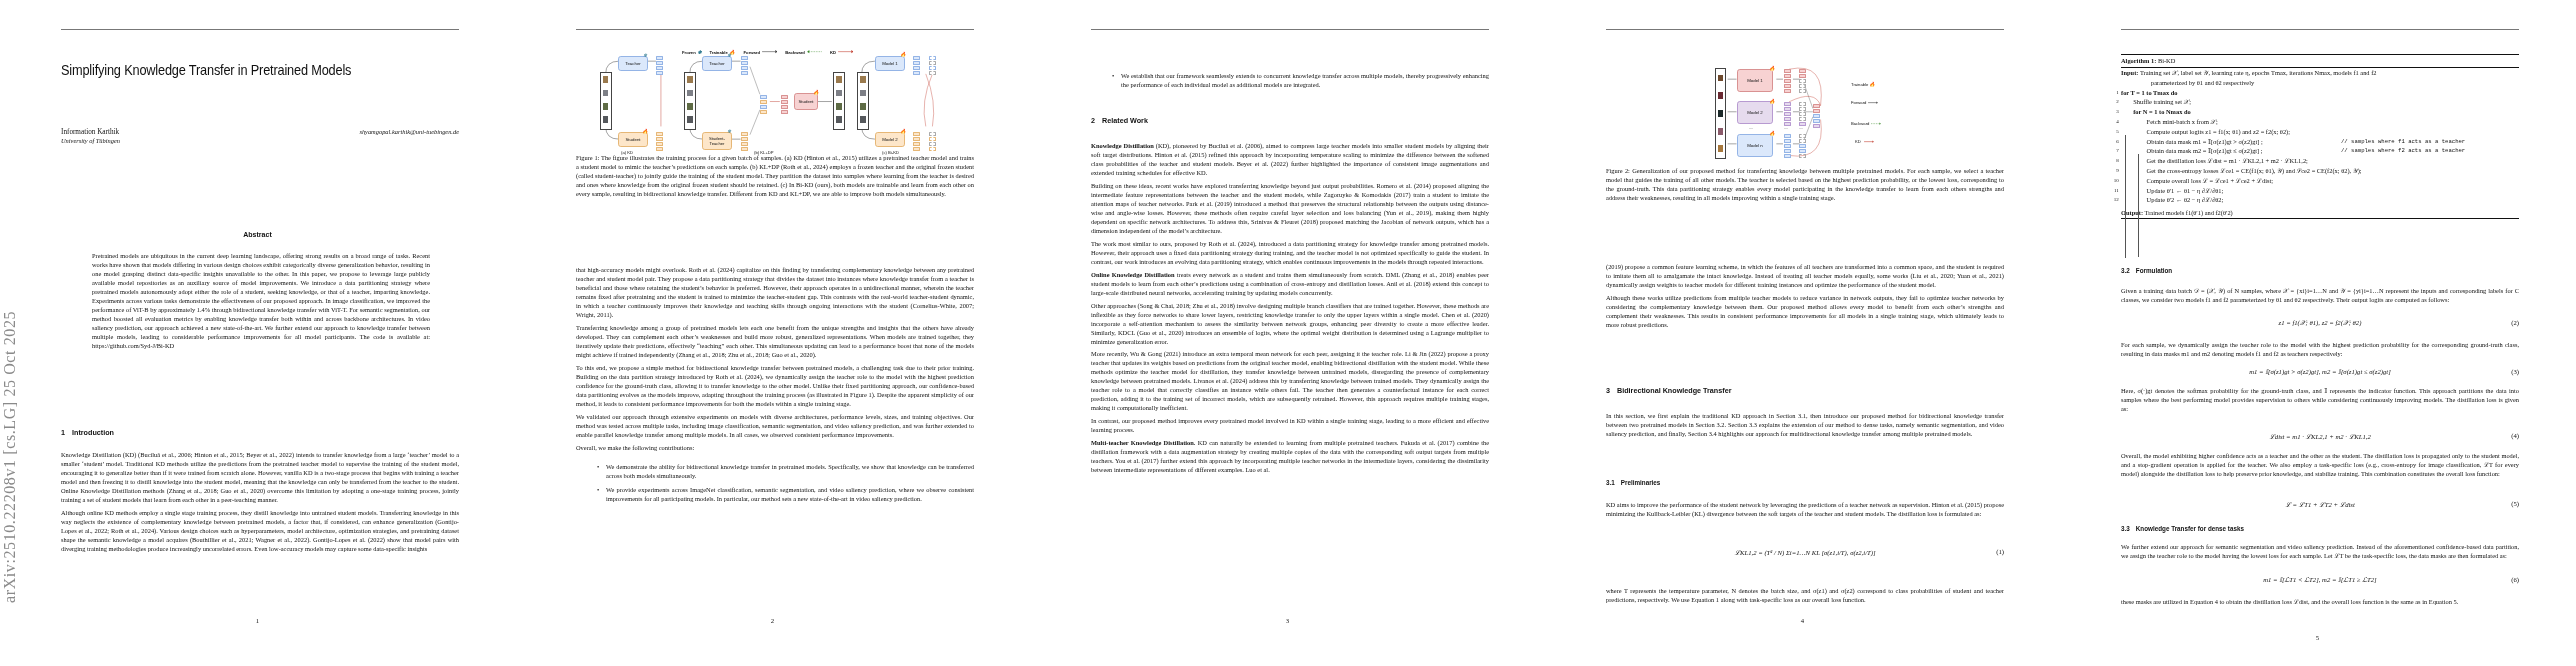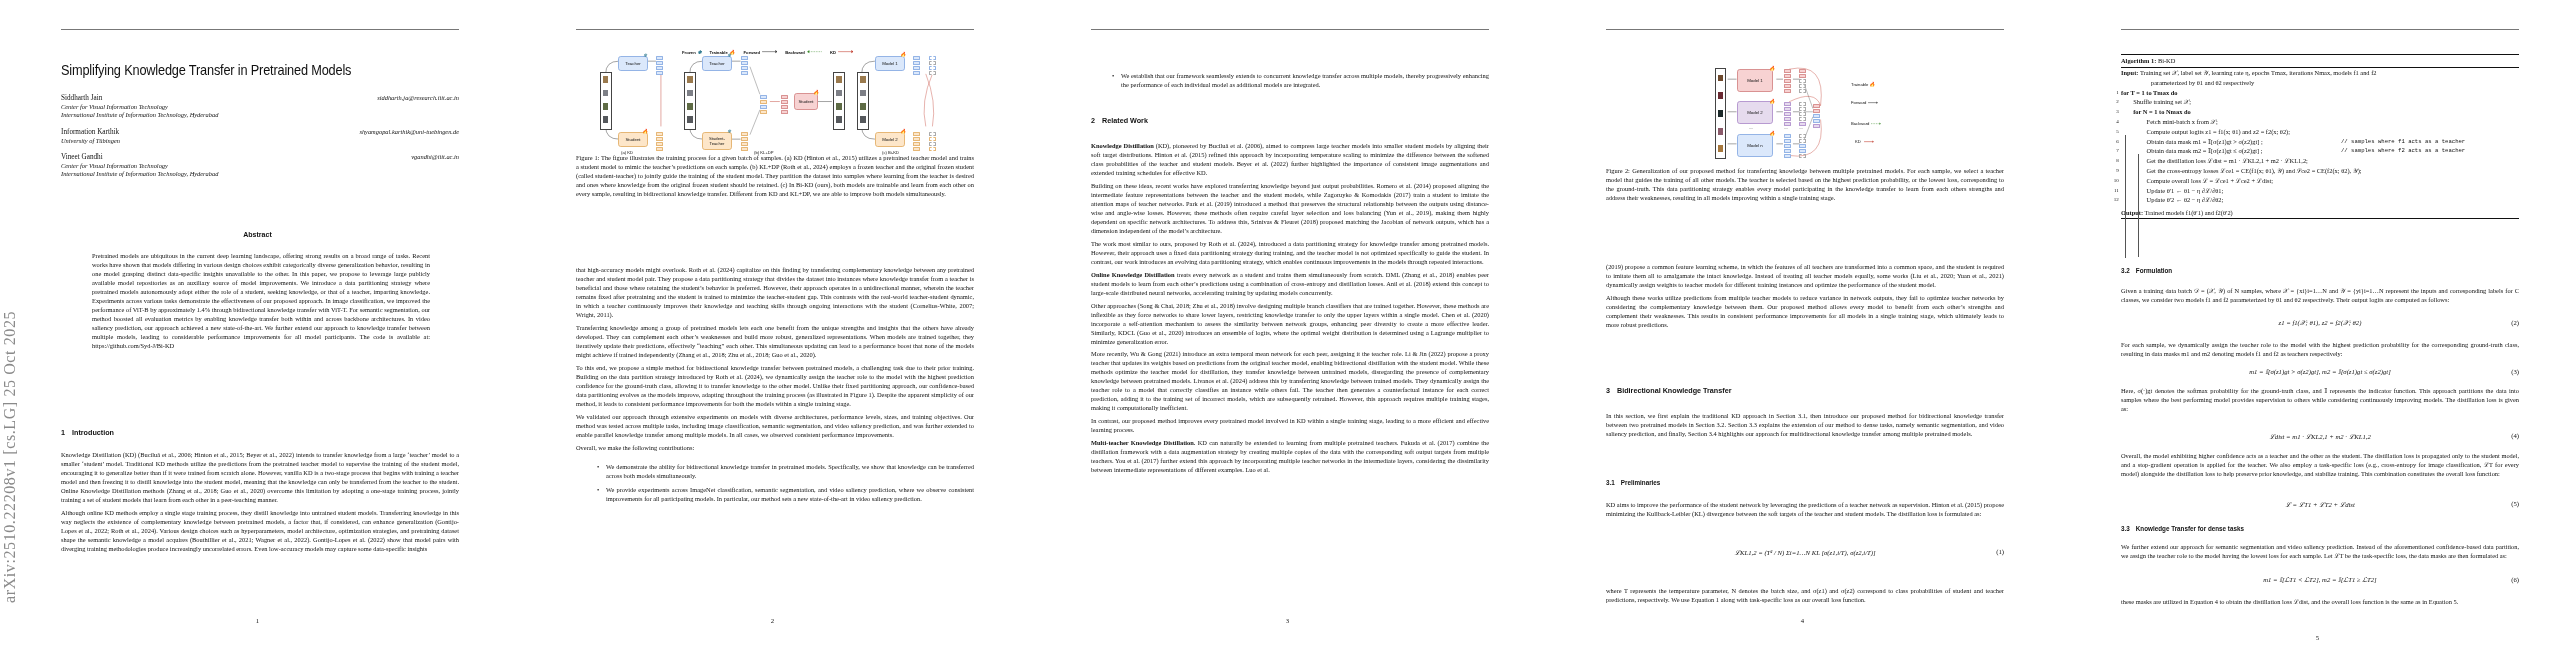--- a/index.html
+++ b/index.html
@@ -66,36 +66,24 @@
 </head>
 <body>
 
 <div class="strip">
 
   <div class="page">
     <div class="arxiv">arXiv:2510.22208v1  [cs.LG]  25 Oct 2025</div>
     <div class="rule-top" style="top:29px"></div>
     <h1 class="title">Simplifying Knowledge Transfer in Pretrained Models</h1>
 
-    <div class="author" style="top:94px">
-      <div class="name">Siddharth Jain</div>
-      <div class="aff">Center for Visual Information Technology</div>
-      <div class="aff">International Institute of Information Technology, Hyderabad</div>
-      <div class="email">siddharth.ja@research.iiit.ac.in</div>
-    </div>
     <div class="author" style="top:128px">
       <div class="name">Information Karthik</div>
       <div class="aff">University of Tübingen</div>
       <div class="email">shyamgopal.karthik@uni-tuebingen.de</div>
-    </div>
-    <div class="author" style="top:153px">
-      <div class="name">Vineet Gandhi</div>
-      <div class="aff">Center for Visual Information Technology</div>
-      <div class="aff">International Institute of Information Technology, Hyderabad</div>
-      <div class="email">vgandhi@iiit.ac.in</div>
     </div>
 
     <div class="abs-title" style="top:230px">Abstract</div>
     <div class="abstract" style="top:251px">
       <p>Pretrained models are ubiquitous in the current deep learning landscape, offering strong results on a broad range of tasks. Recent works have shown that models differing in various design choices exhibit categorically diverse generalization behavior, resulting in one model grasping distinct data-specific insights unavailable to the other. In this paper, we propose to leverage large publicly available model repositories as an auxiliary source of model improvements. We introduce a data partitioning strategy where pretrained models autonomously adopt either the role of a student, seeking knowledge, or that of a teacher, imparting knowledge. Experiments across various tasks demonstrate the effectiveness of our proposed approach. In image classification, we improved the performance of ViT-B by approximately 1.4% through bidirectional knowledge transfer with ViT-T. For semantic segmentation, our method boosted all evaluation metrics by enabling knowledge transfer both within and across backbone architectures. In video saliency prediction, our approach achieved a new state-of-the-art. We further extend our approach to knowledge transfer between multiple models, leading to considerable performance improvements for all model participants. The code is available at: https://github.com/Syd-J/Bi-KD</p>
     </div>
 
     <h2 class="sec" style="top:428px"><span class="num">1</span><span>Introduction</span></h2>
     <div class="block" style="top:450px">
       <p>Knowledge Distillation (KD) (Buciluǎ et al., 2006; Hinton et al., 2015; Beyer et al., 2022) intends to transfer knowledge from a large ‘teacher’ model to a smaller ‘student’ model. Traditional KD methods utilize the predictions from the pretrained teacher model to supervise the training of the student model, encouraging it to generalize better than if it were trained from scratch alone. However, vanilla KD is a two-stage process that begins with training a teacher model and then freezing it to distill knowledge into the student model, meaning that the knowledge can only be transferred from the teacher to the student. Online Knowledge Distillation methods (Zhang et al., 2018; Guo et al., 2020) overcome this limitation by adopting a one-stage training process, jointly training a set of student models that learn from each other in a peer-teaching manner.</p>

